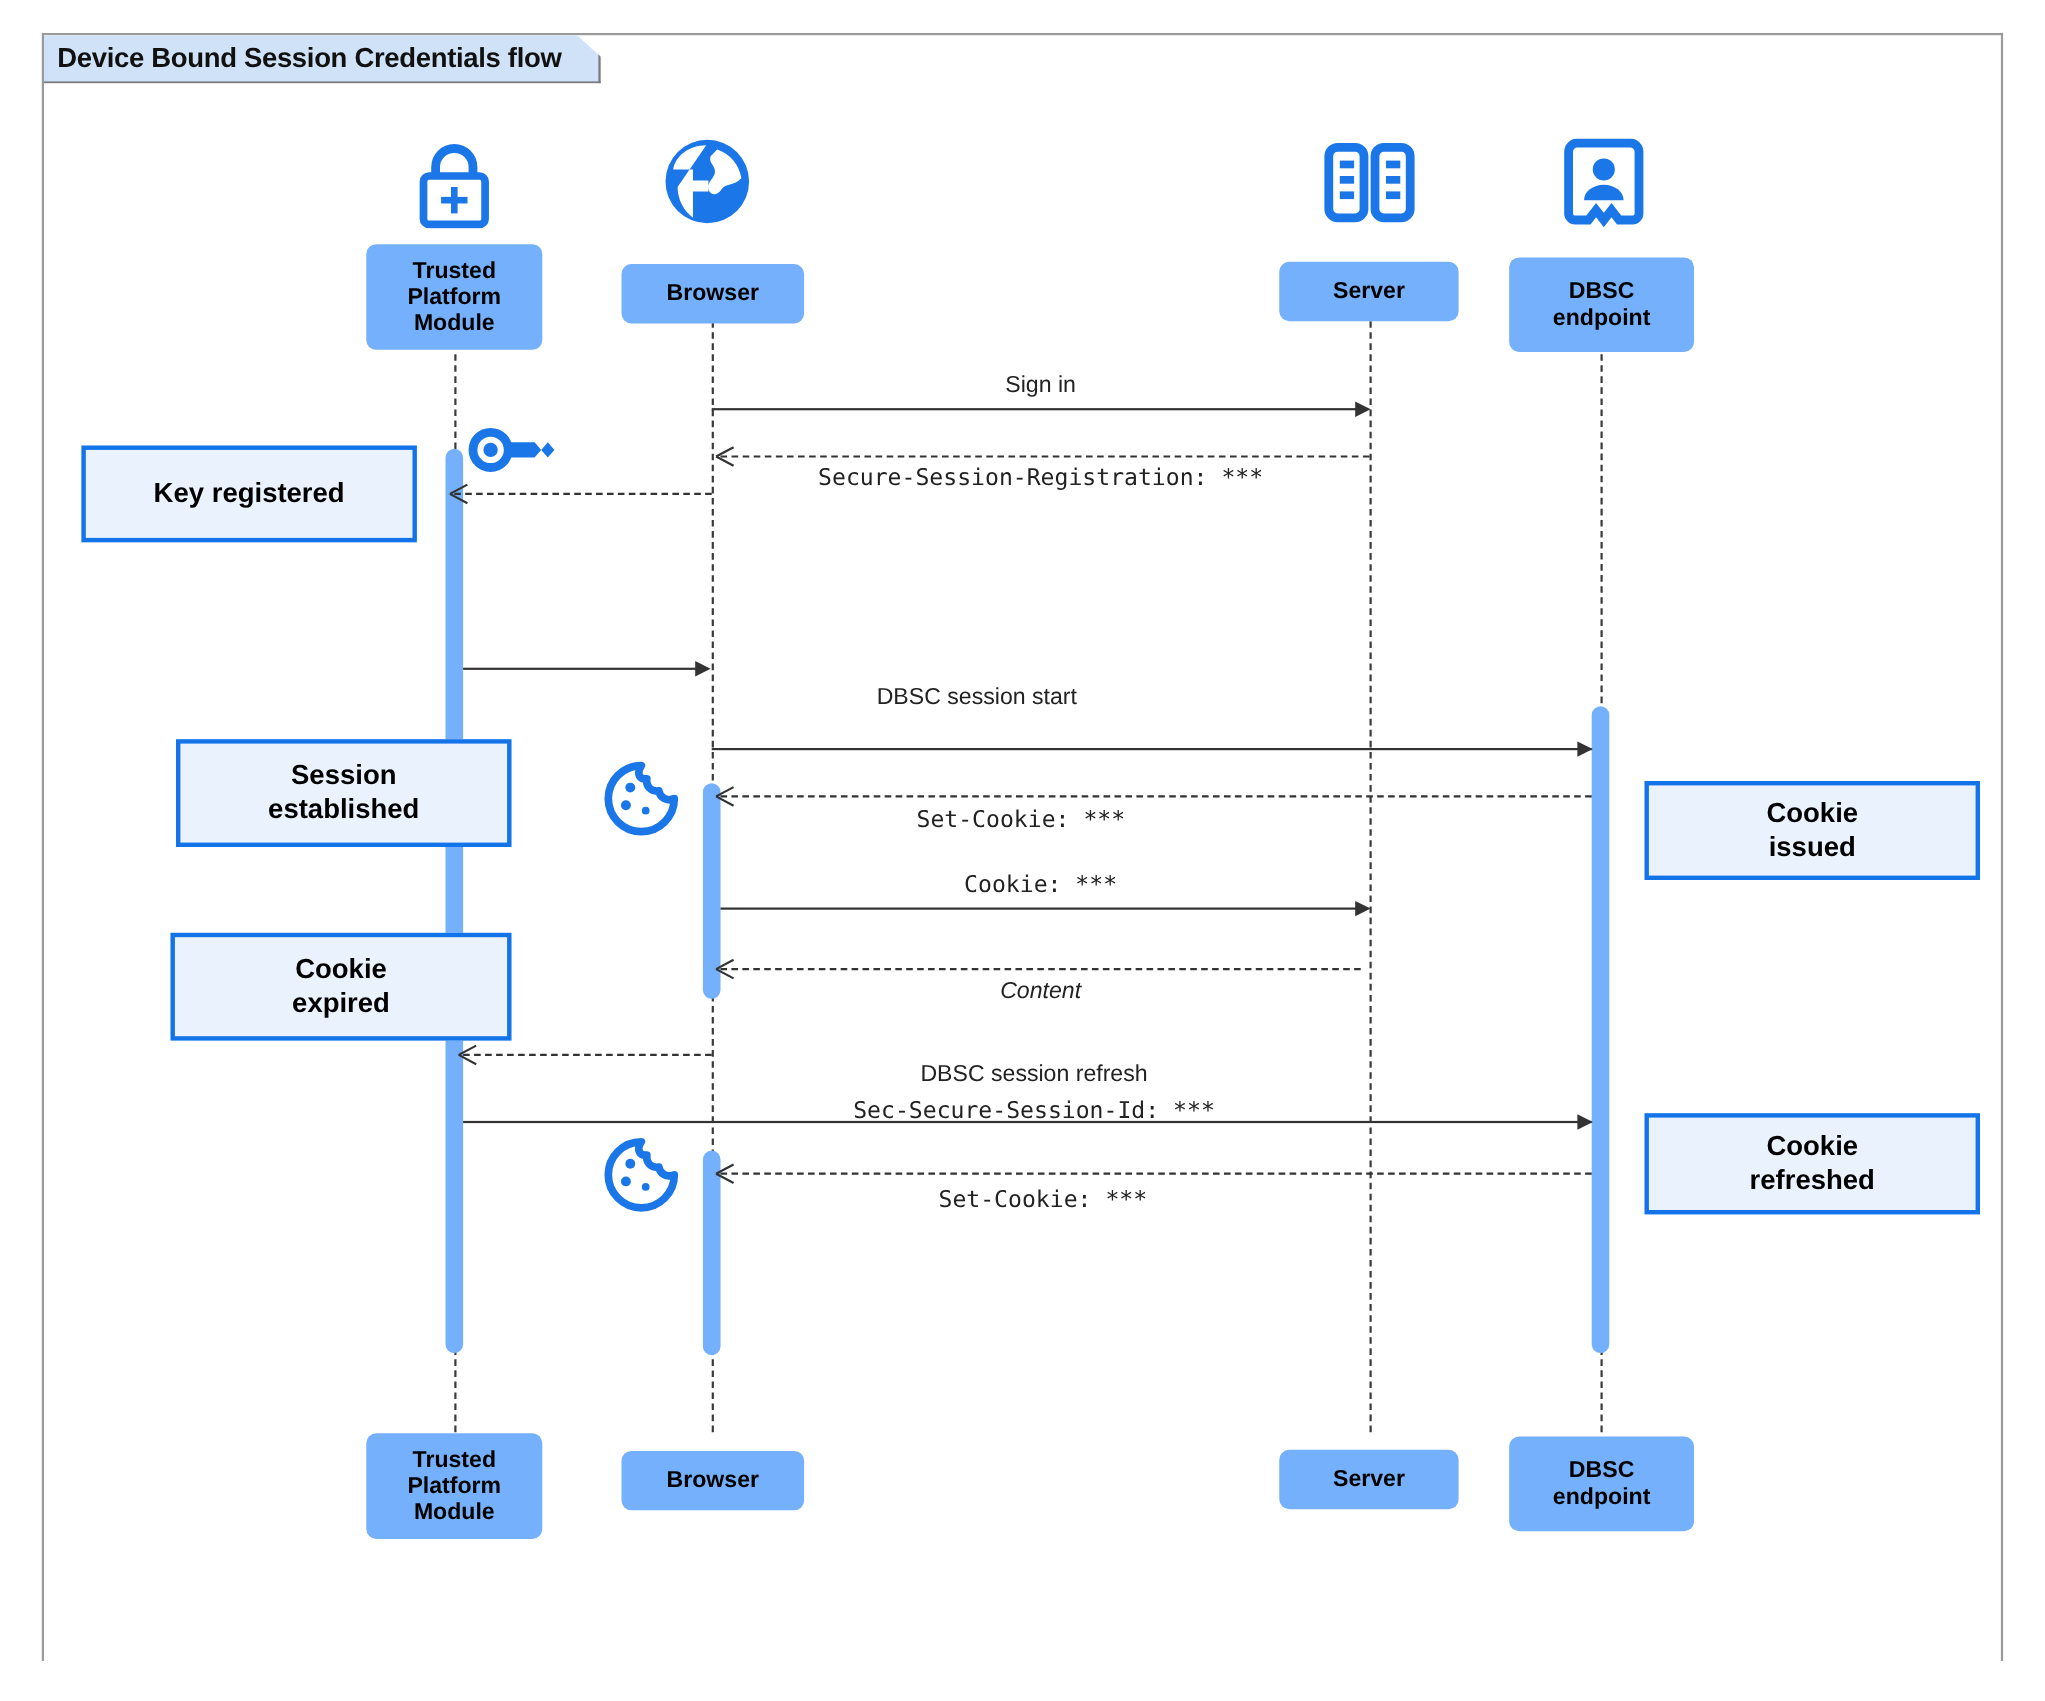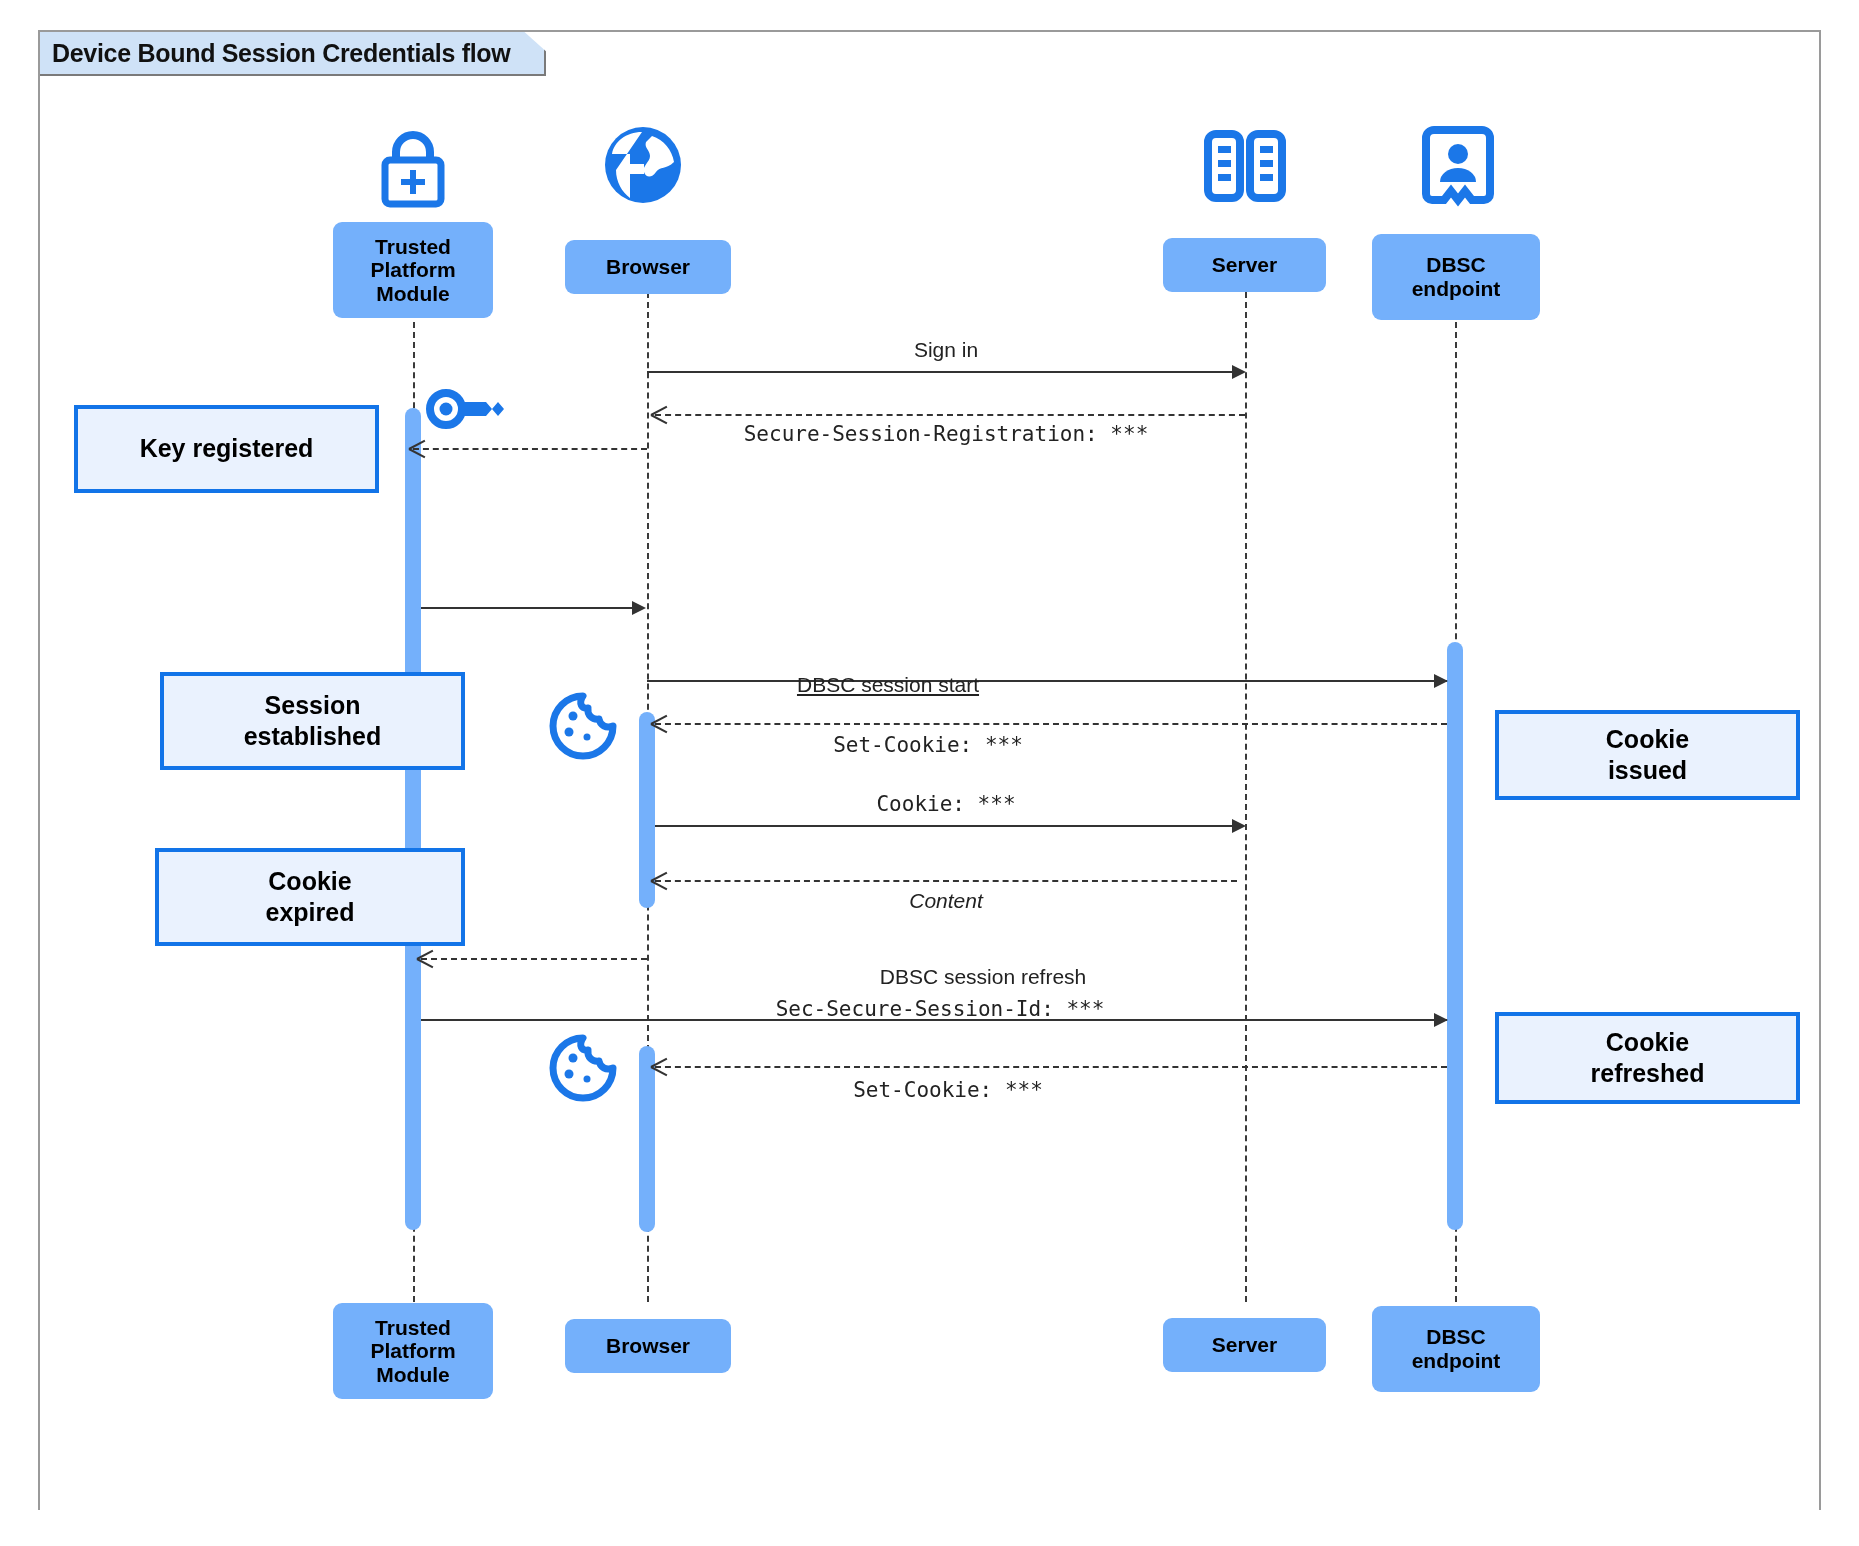--- a/index.html
+++ b/index.html
@@ -145,21 +145,21 @@
   <div class="arrow-l-open" style="left:409px;top:440px;"></div>
   <div class="note" style="left:74px;top:405px;width:305px;height:88px;">
     <span>Key registered</span>
   </div>
 
   <div class="msg-line" style="left:421px;top:607px;width:216px;"></div>
   <div class="arrow-r" style="left:632px;top:601px;"></div>
 
   <div class="msg-line" style="left:647px;top:680px;width:800px;"></div>
   <div class="arrow-r" style="left:1434px;top:674px;"></div>
-  <div class="msg-label sans" style="left:888px;top:673px;text-decoration:underline;">DBSC session start</div>
+  <div class="msg-label sans" style="left:888px;top:622px;">DBSC session start</div>
 
   <div class="note" style="left:160px;top:672px;width:305px;height:98px;">
     <div>
       <div>Session</div>
       <div>established</div>
     </div>
   </div>
 
 
   <div class="icon" style="left:547px;top:690px;width:72px;height:72px;">
@@ -195,21 +195,21 @@
       <div>Cookie</div>
       <div>expired</div>
     </div>
   </div>
 
   <div class="msg-line dotted" style="left:421px;top:958px;width:226px;"></div>
   <div class="arrow-l-open" style="left:417px;top:950px;"></div>
 
   <div class="msg-line" style="left:421px;top:1019px;width:1026px;"></div>
   <div class="arrow-r" style="left:1434px;top:1013px;"></div>
-  <div class="msg-label sans" style="left:940px;top:965px;margin-left:43px;">DBSC session refresh</div>
+  <div class="msg-label sans" style="left:940px;top:965px;">DBSC session refresh</div>
   <div class="msg-label mono" style="left:940px;top:997px;">Sec-Secure-Session-Id: ***</div>
 
   <div class="icon" style="left:547px;top:1032px;width:72px;height:72px;">
     <svg width="72" height="72" viewBox="0 0 72 72">
       <path d="M36 6 a30 30 0 1 0 30 30 c-7 3 -13 -1 -14 -7 c-7 1 -12 -4 -11 -11 c-6 1 -10 -4 -5 -12 Z" fill="#fff" stroke="#1b77e8" stroke-width="7" stroke-linejoin="round"></path>
       <circle cx="26" cy="26" r="4.5" fill="#1b77e8"></circle>
       <circle cx="22" cy="42" r="4.5" fill="#1b77e8"></circle>
       <circle cx="40" cy="47" r="3.5" fill="#1b77e8"></circle>
     </svg>
   </div>

